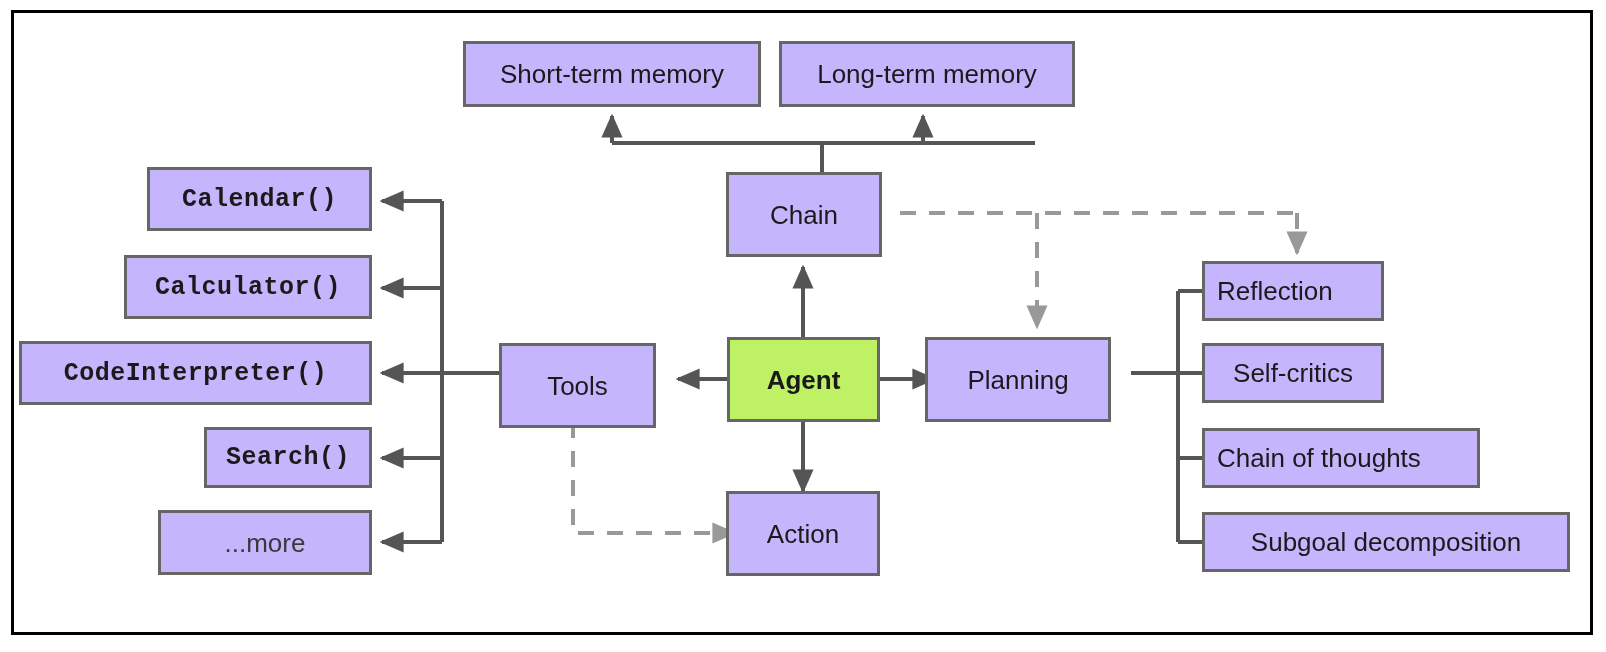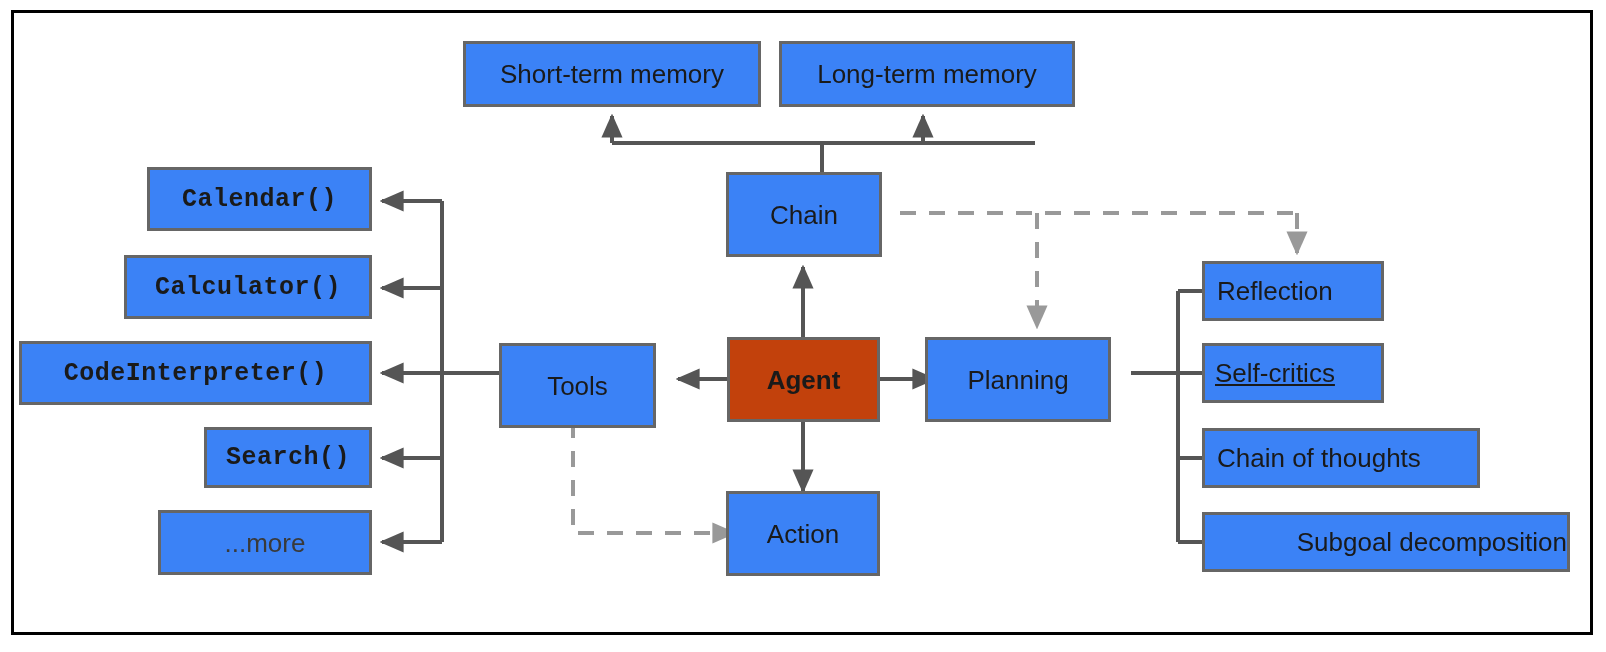--- a/index.html
+++ b/index.html
@@ -31,39 +31,39 @@
     position: absolute;
     left: 0;
     top: 0;
     width: 1606px;
     height: 652px;
     pointer-events: none;
   }
   .node {
     position: absolute;
     box-sizing: border-box;
-    background: #3b82f6;
+    background: #c4b5fd;
     border: 3px solid #666666;
     display: flex;
     align-items: center;
     justify-content: center;
     color: #1a1a1a;
     font-family: "Liberation Sans", sans-serif;
     font-size: 26px;
     line-height: 1;
     white-space: nowrap;
   }
   .node.mono {
     font-family: "Liberation Mono", monospace;
     font-weight: bold;
     font-size: 25px;
     letter-spacing: 0.5px;
   }
   .node.accent {
-    background: #c2410c;
+    background: #bef264;
     font-weight: bold;
   }
   .node.more {
     color: #3a3a3a;
   }
 </style>
 </head>
 <body>
 
 <div id="canvas">
@@ -155,22 +155,22 @@
   <div class="node mono" style="left:204px; top:427px; width:168px; height:61px;">
     <span>Search()</span>
   </div>
   <div class="node more" style="left:158px; top:510px; width:214px; height:65px;">
     <span>...more</span>
   </div>
 
   <div class="node" style="left:1202px; top:261px; width:182px; height:60px; justify-content:flex-start; padding-left:12px;">
     <span>Reflection</span>
   </div>
-  <div class="node" style="left:1202px; top:343px; width:182px; height:60px; justify-content:flex-start; padding-left:10px;text-decoration:underline;">
+  <div class="node" style="left:1202px; top:343px; width:182px; height:60px; justify-content:center; padding-left:0;">
     <span>Self-critics</span>
   </div>
   <div class="node" style="left:1202px; top:428px; width:278px; height:60px; justify-content:flex-start; padding-left:12px;">
     <span>Chain of thoughts</span>
   </div>
-  <div class="node" style="left:1202px; top:512px; width:368px; height:60px; justify-content:flex-end; padding-left:0;">
+  <div class="node" style="left:1202px; top:512px; width:368px; height:60px; justify-content:center; padding-left:0;">
     <span>Subgoal decomposition</span>
   </div>
 </div>
 
 </body></html>

